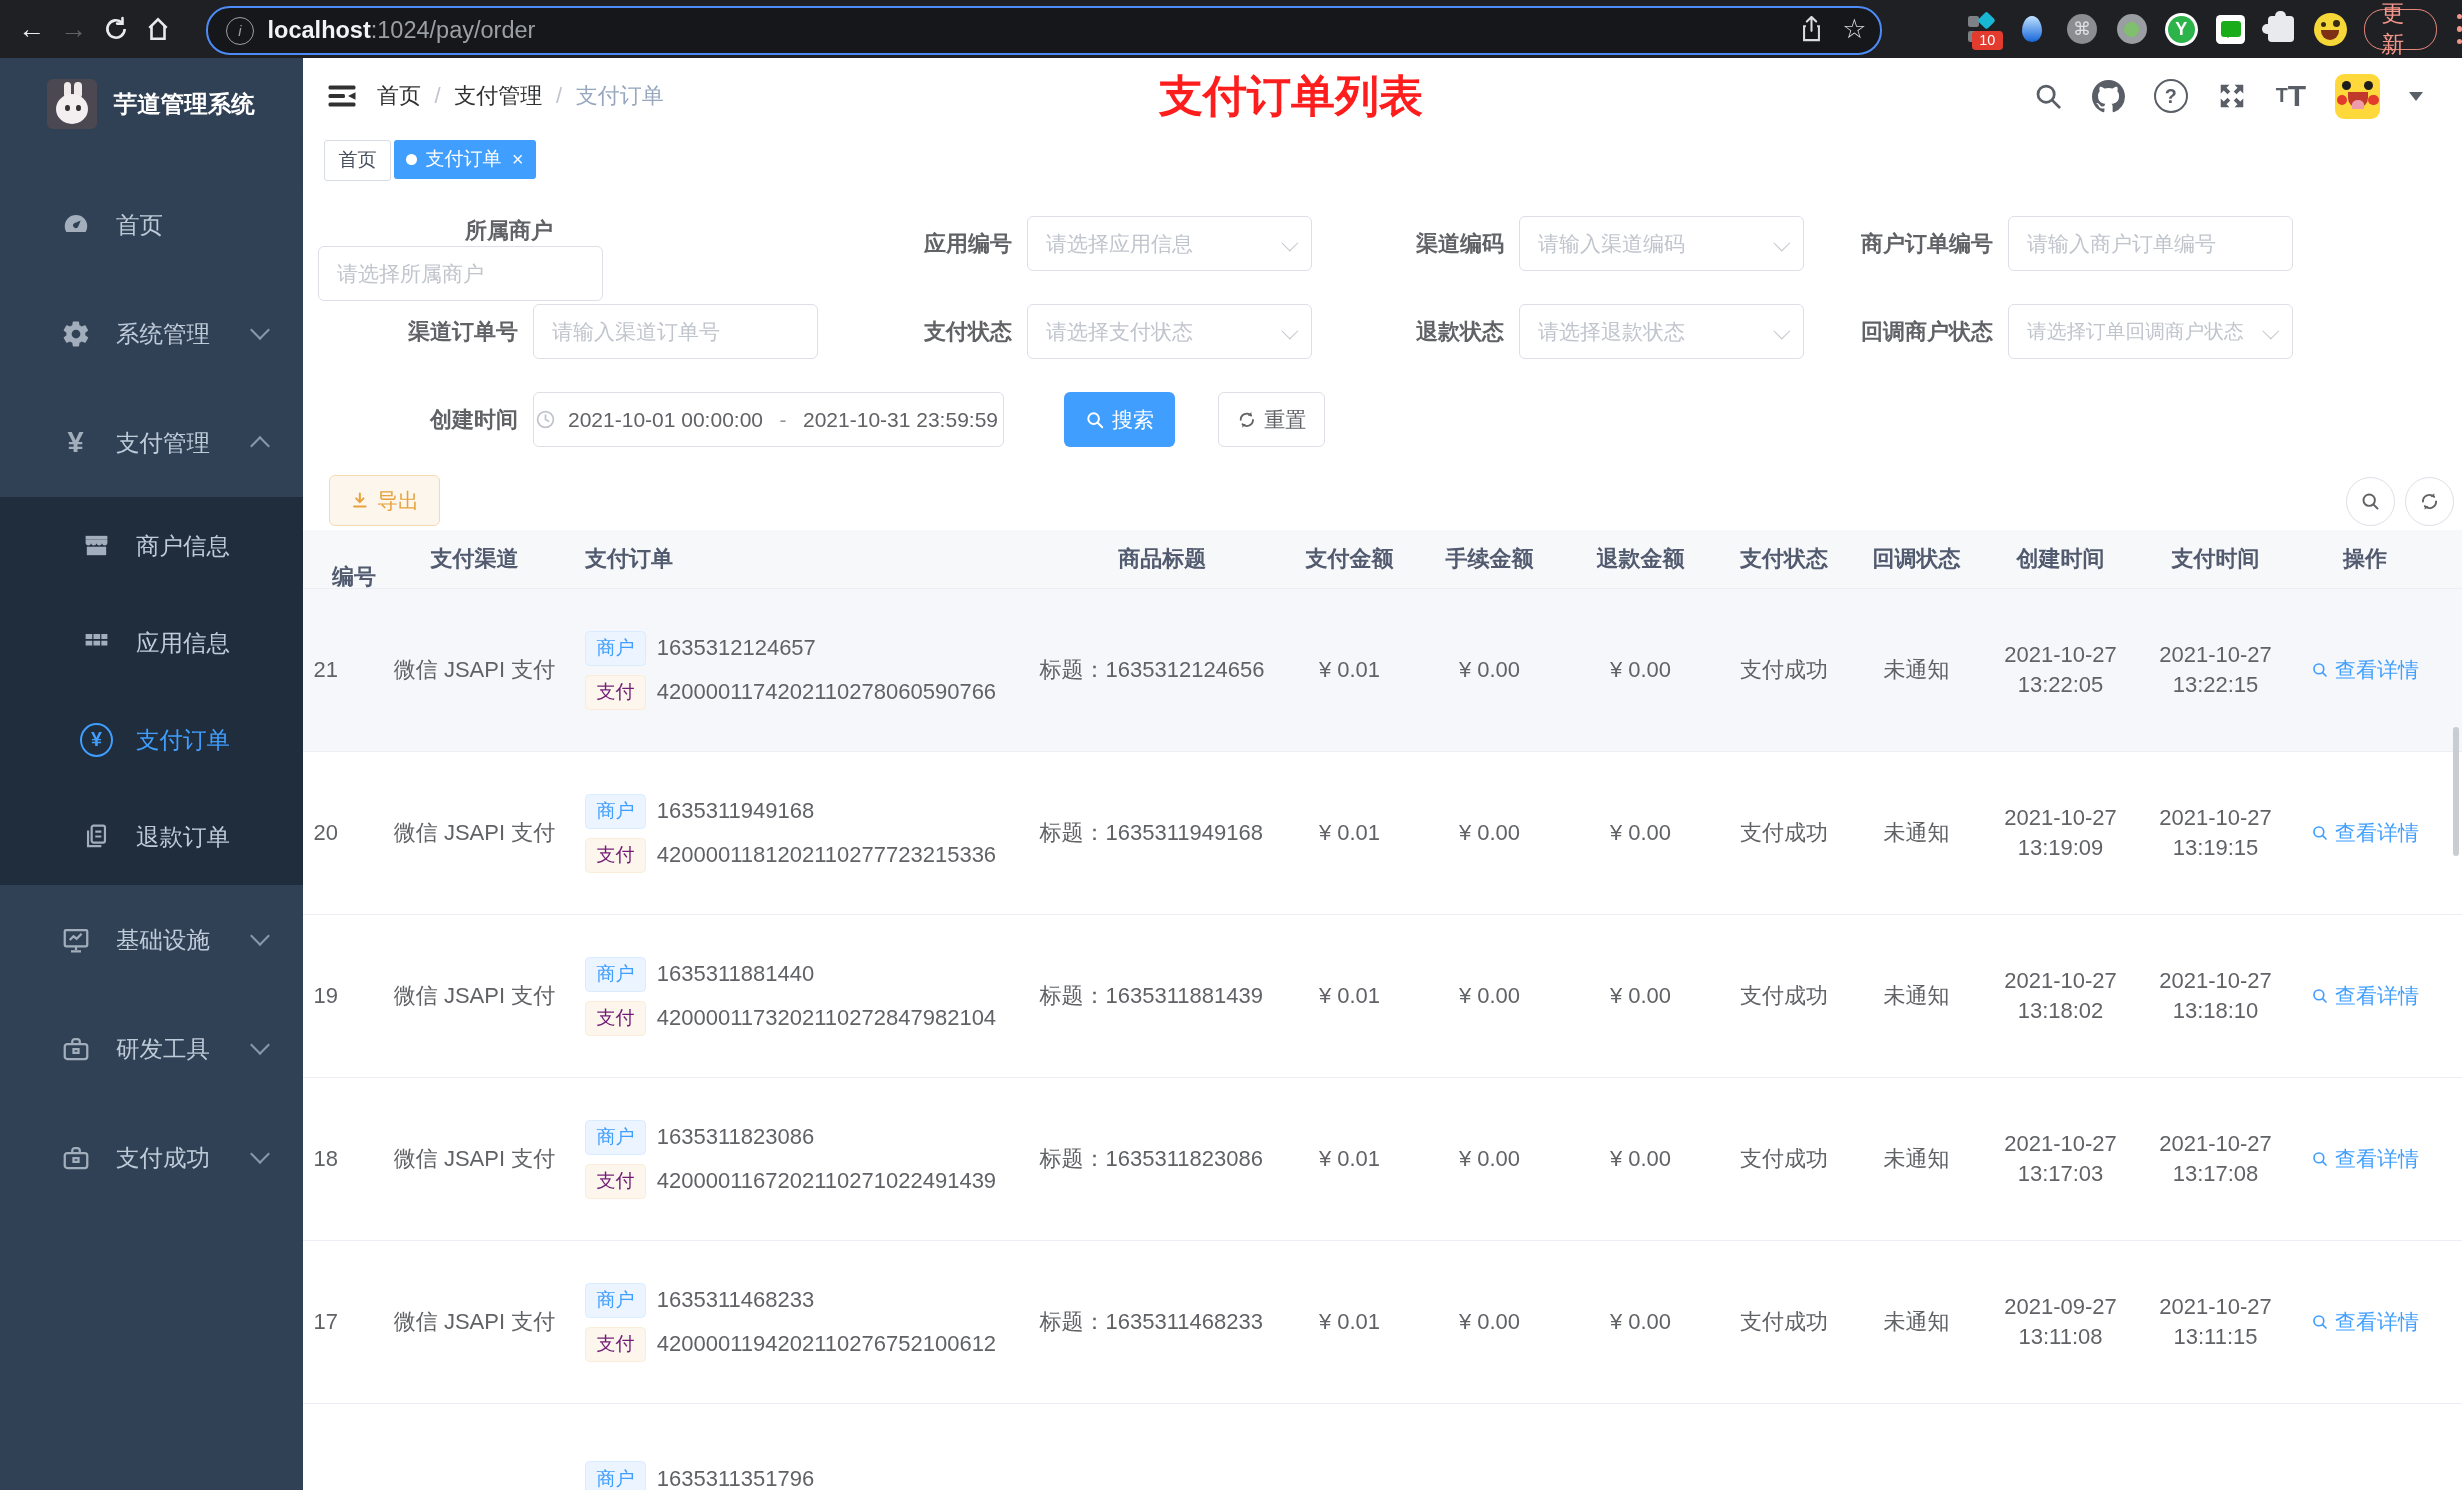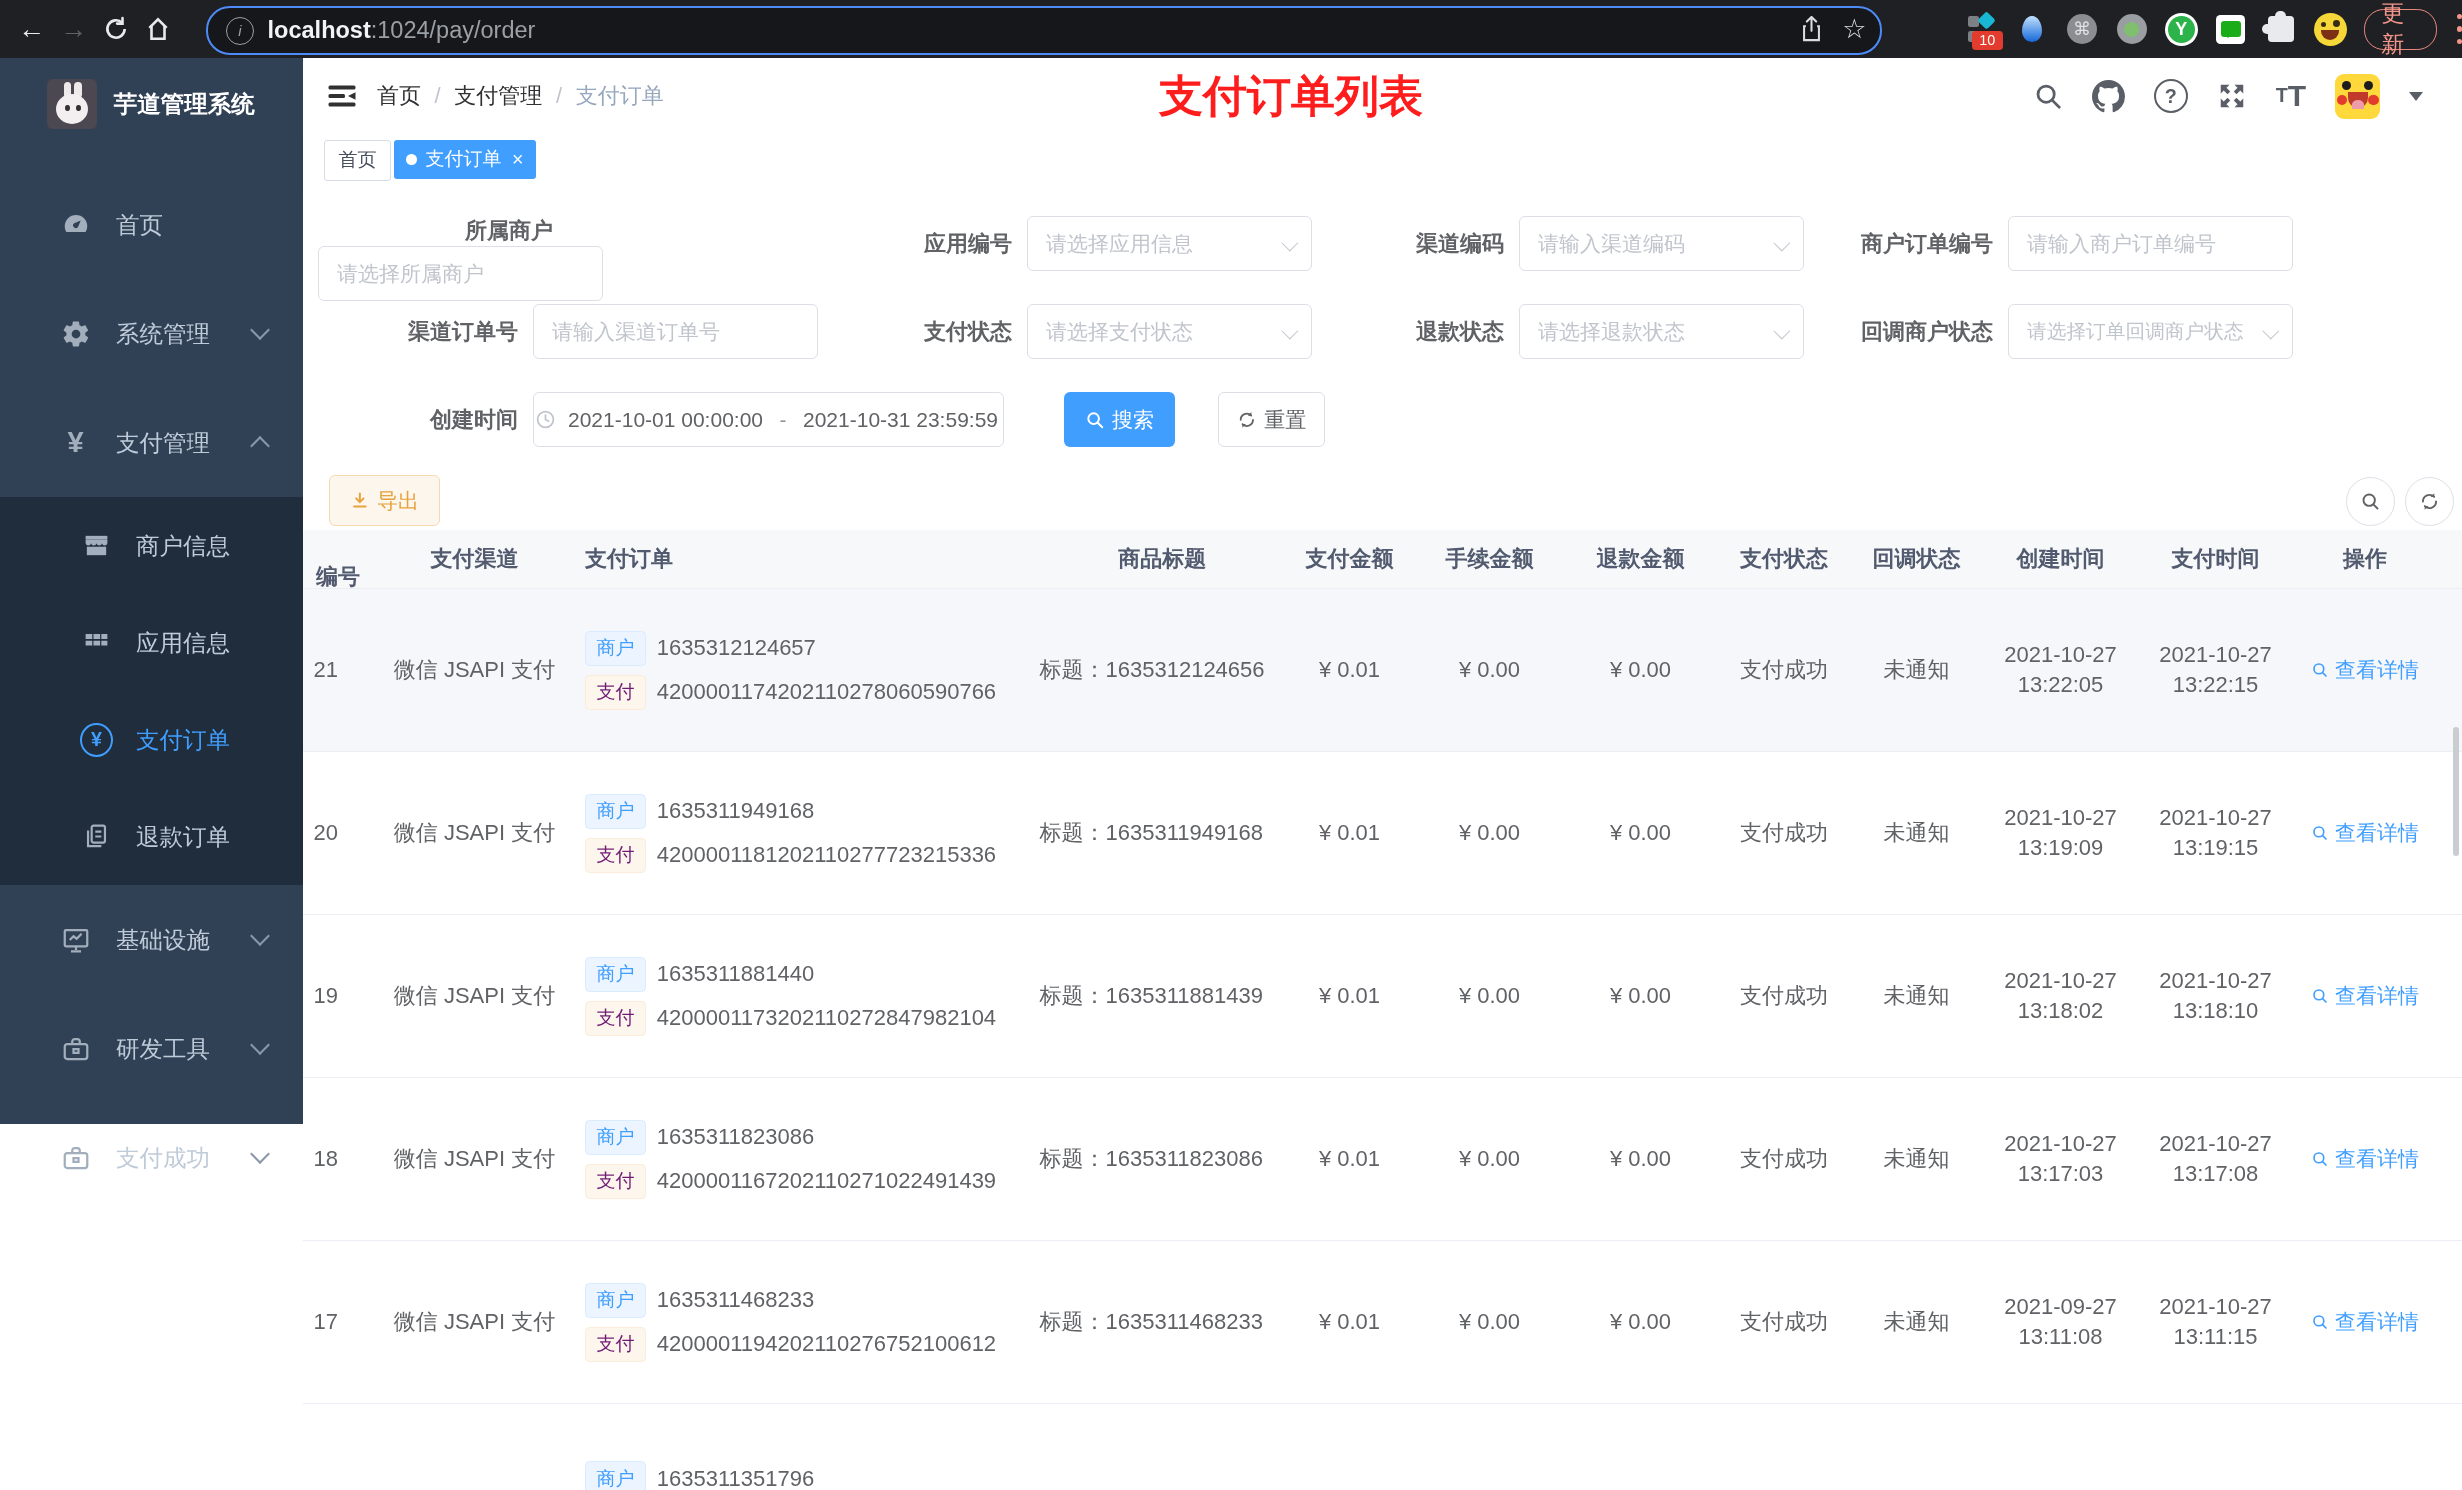--- a/index.html
+++ b/index.html
@@ -33,21 +33,21 @@
   .ext .puzzle:before{content:"";position:absolute;left:-5.3px;top:7.6px;width:10.6px;height:10.6px;border-radius:50%;background:#e8eaed;}
   .ext .puzzle:after{content:"";position:absolute;top:-5.3px;left:7.6px;width:10.6px;height:10.6px;border-radius:50%;background:#e8eaed;}
   .ext .emoji{width:33px;height:33px;border-radius:50%;background:#f6d738;position:relative;}
   .ext .emoji .e1{position:absolute;left:6.8px;top:9px;width:5.3px;height:5.3px;border-radius:50%;background:#3a2c14;}
   .ext .emoji .e2{position:absolute;right:6.8px;top:7.6px;width:6.8px;height:6.8px;border-radius:50%;background:#3a2c14;}
   .ext .emoji .m{position:absolute;left:7.6px;bottom:5.3px;width:18px;height:9.8px;border-radius:0 0 18px 18px;background:#7d3016;}
   .update-btn{height:39px;padding:0 16.7px;border:1.9px solid #e9897e;border-radius:19.7px;color:#f2958a;font-size:23px;display:flex;align-items:center;justify-content:center;}
   .dots3{width:6px;height:30px;display:flex;flex-direction:column;justify-content:space-between;align-items:center;margin-left:3px;}
   .dots3 i{width:5.3px;height:5.3px;border-radius:50%;background:#f2958a;}
   
-  .sidebar{position:absolute;left:0;top:58px;width:303px;height:1066px;background:#304156;}
+  .sidebar{position:absolute;left:0;top:58px;width:303px;height:1433px;background:#304156;}
   .logo-row{height:91px;display:flex;align-items:center;}
   .logo-img{width:50px;height:50px;margin-left:47px;border-radius:6px;background:#4b4852;position:relative;overflow:hidden;flex:none;}
   .logo-img .ear1,.logo-img .ear2{position:absolute;top:3px;width:7.6px;height:16.7px;background:#efe9ea;border-radius:3.8px;}
   .logo-img .ear1{left:16.7px;} .logo-img .ear2{left:27px;}
   .logo-img .head{position:absolute;left:9px;top:15px;width:32px;height:30px;background:#f3eef0;border-radius:50%;}
   .logo-img .ey1,.logo-img .ey2{position:absolute;top:26px;width:4.5px;height:6px;background:#333;border-radius:50%;}
   .logo-img .ey1{left:18px;} .logo-img .ey2{left:29px;}
   .logo-title{margin-left:16.7px;color:#fff;font-size:23.5px;font-weight:700;}
   .menu{padding-top:21px;}
   .mi{height:109px;display:flex;align-items:center;color:#bfcbd9;cursor:pointer;position:relative;}
@@ -106,21 +106,21 @@
   .btn-warning{background:#fdf6ec;color:#e6a23c;border-color:#f5dab1;padding:0 19.7px;height:51px;}
   .mini-circle{position:absolute;width:47px;height:47px;border:1.5px solid #dcdfe6;border-radius:50%;display:flex;align-items:center;justify-content:center;color:#606266;background:#fff;cursor:pointer;}
   
   .table{position:absolute;left:0;top:344px;width:2159px;}
   .thead{display:flex;height:58px;align-items:center;background:#f7f8fa;border-bottom:1.5px solid #ebeef5;font-weight:700;color:#515a6e;font-size:22px;}
   .tr{display:flex;height:162px;align-items:center;border-bottom:1.5px solid #ebeef5;font-size:22px;color:#606266;background:#fff;}
   .tr.hover{background:#f5f7fa;}
   .tr.partial{height:92px;border-bottom:none;align-items:flex-start;}
   .td,.th{flex:none;text-align:center;box-sizing:border-box;}
   .c-id{width:73px;text-align:left;padding-left:10.6px;overflow:hidden;}
-  .th.c-id{text-align:left;padding-left:13px;margin-top:36px;}
+  .th.c-id{text-align:right;padding-left:13px;margin-top:36px;}
   .c-channel{width:197px;}
   .c-order{width:462px;text-align:left;padding-left:12px;}
   .c-title{width:250px;text-align:left;padding-left:4.5px;}
   .th.c-title{text-align:center;}
   .c-amount{width:129px;}
   .c-fee{width:151px;}
   .c-refund{width:151px;}
   .c-status{width:136px;}
   .c-notify{width:129px;}
   .c-ctime{width:159px;line-height:30px;}

